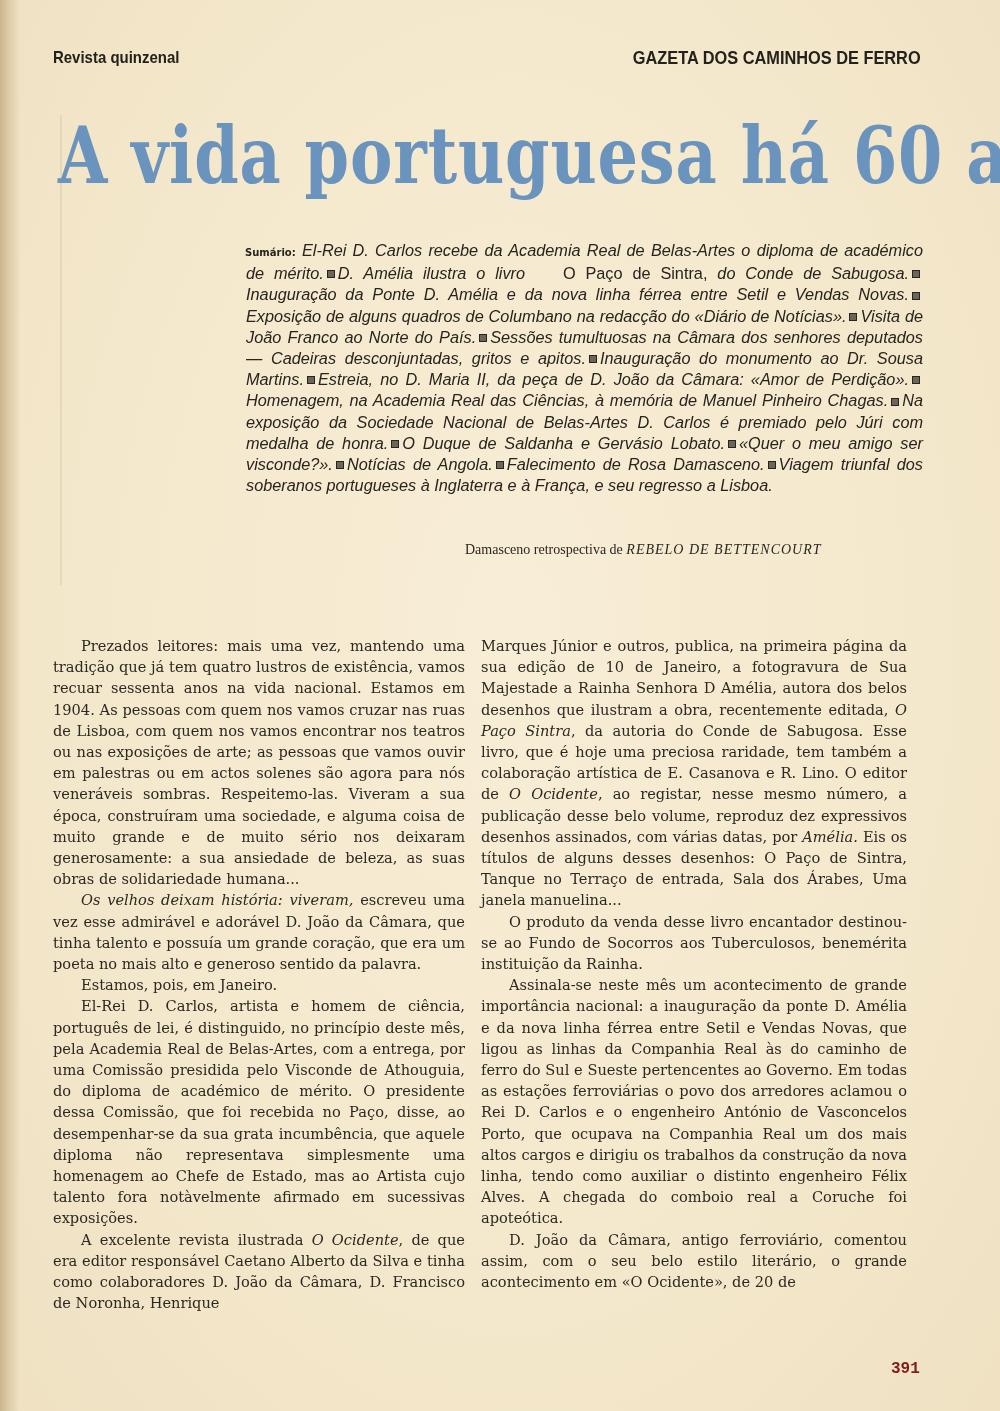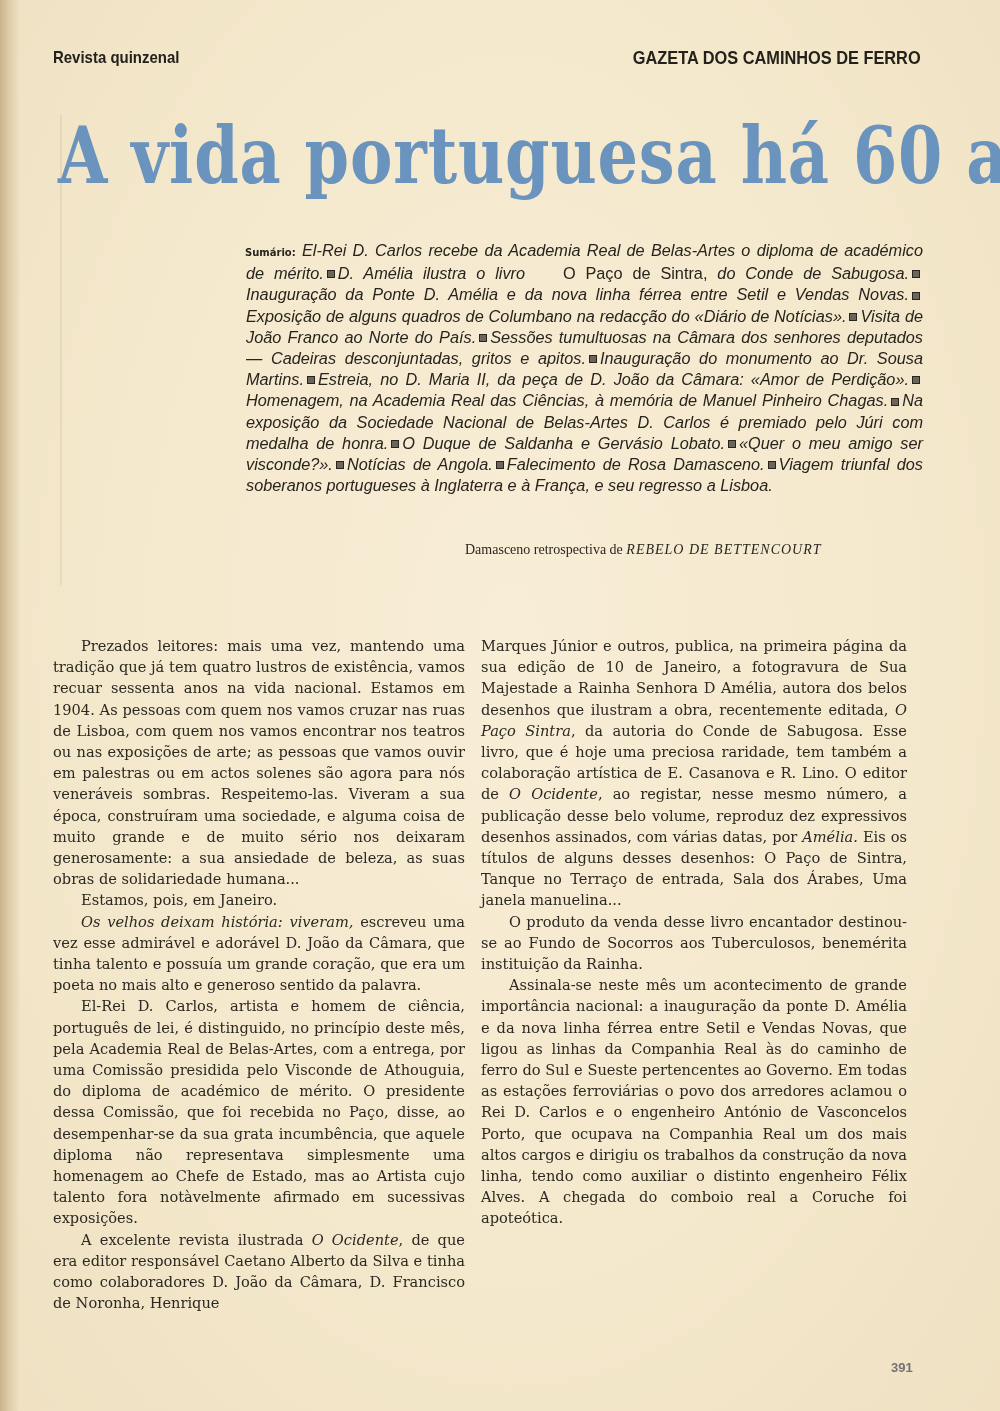--- a/index.html
+++ b/index.html
@@ -67,21 +67,21 @@
     font-family: "DejaVu Serif", serif; font-size: 14.6px; line-height: 21.2px;
     color: #2c2822; text-align: justify; margin-top: 16px;
   }
   .col-left { left: 53px; }
   .col-right { left: 481px; width: 426px; }
   .col p { margin: 0; text-indent: 28px; }
   .col p.noindent { text-indent: 0; }
   .col em { font-style: italic; }
   .page-number {
     position: absolute; left: 891px; top: 1360px;
-    font-family: Liberation Sans, sans-serif; font-weight: bold; font-size: 13px; color: #737373;
+    font-family: Liberation Mono, monospace; font-weight: bold; font-size: 16px; color: #7f1d1d;
   }
 </style>
 </head>
 <body>
 
 <div class="page-edge"></div>
 <div class="page-bg"></div>
 <div class="ghost-frame"></div>
 
 <div class="header-left">Revista quinzenal</div>
@@ -96,25 +96,26 @@
   <span>do Conde de Sabugosa.</span><span class="sep"></span><span>Inauguração da Ponte D. Amélia e da nova linha férrea entre Setil e Vendas Novas.</span><span class="sep"></span><span>Exposição de alguns quadros de Columbano na redacção do «Diário de Notícias».</span><span class="sep"></span><span>Visita de João Franco ao Norte do País.</span><span class="sep"></span><span>Sessões tumultuosas na Câmara dos senhores deputados — Cadeiras desconjuntadas, gritos e apitos.</span><span class="sep"></span><span>Inauguração do monumento ao Dr. Sousa Martins.</span><span class="sep"></span><span>Estreia, no D. Maria II, da peça de D. João da Câmara: «Amor de Perdição».</span><span class="sep"></span><span>Homenagem, na Academia Real das Ciências, à memória de Manuel Pinheiro Chagas.</span><span class="sep"></span><span>Na exposição da Sociedade Nacional de Belas-Artes D. Carlos é premiado pelo Júri com medalha de honra.</span><span class="sep"></span><span>O Duque de Saldanha e Gervásio Lobato.</span><span class="sep"></span><span>«Quer o meu amigo ser visconde?».</span><span class="sep"></span><span>Notícias de Angola.</span><span class="sep"></span><span>Falecimento de Rosa Damasceno.</span><span class="sep"></span><span>Viagem triunfal dos soberanos portugueses à Inglaterra e à França, e seu regresso a Lisboa.</span>
 </div>
 
 <div class="byline">
   <span>Damasceno retrospectiva de</span>
   <span class="author">REBELO DE BETTENCOURT</span>
 </div>
 
 <div class="col col-left">
   <p>Prezados leitores: mais uma vez, mantendo uma tradição que já tem quatro lustros de existência, vamos recuar sessenta anos na vida nacional. Estamos em 1904. As pessoas com quem nos vamos cruzar nas ruas de Lisboa, com quem nos vamos encontrar nos teatros ou nas exposições de arte; as pessoas que vamos ouvir em palestras ou em actos solenes são agora para nós veneráveis sombras. Respeitemo-las. Viveram a sua época, construíram uma sociedade, e alguma coisa de muito grande e de muito sério nos deixaram generosamente: a sua ansiedade de beleza, as suas obras de solidariedade humana...</p>
+  <p><em>Os velhos deixam história: viveram,</em><span> escreveu uma vez esse admirável e adorável D. João da Câmara, que tinha talento e possuía um grande coração, que era um poeta no mais alto e generoso sentido da palavra.</span></p>
   <p>Estamos, pois, em Janeiro.</p>
-  <p><em>Os velhos deixam história: viveram,</em><span> escreveu uma vez esse admirável e adorável D. João da Câmara, que tinha talento e possuía um grande coração, que era um poeta no mais alto e generoso sentido da palavra.</span></p>
   <p>El-Rei D. Carlos, artista e homem de ciência, português de lei, é distinguido, no princípio deste mês, pela Academia Real de Belas-Artes, com a entrega, por uma Comissão presidida pelo Visconde de Athouguia, do diploma de académico de mérito. O presidente dessa Comissão, que foi recebida no Paço, disse, ao desempenhar-se da sua grata incumbência, que aquele diploma não representava simplesmente uma homenagem ao Chefe de Estado, mas ao Artista cujo talento fora notàvelmente afirmado em sucessivas exposições.</p>
   <p><span>A excelente revista ilustrada </span><em>O Ocidente</em><span>, de que era editor responsável Caetano Alberto da Silva e tinha como colaboradores D. João da Câmara, D. Francisco de Noronha, Henrique</span></p>
 </div>
 
 <div class="col col-right">
   <p class="noindent"><span>Marques Júnior e outros, publica, na primeira página da sua edição de 10 de Janeiro, a fotogravura de Sua Majestade a Rainha Senhora D Amélia, autora dos belos desenhos que ilustram a obra, recentemente editada, </span><em>O Paço Sintra</em><span>, da autoria do Conde de Sabugosa. Esse livro, que é hoje uma preciosa raridade, tem também a colaboração artística de E. Casanova e R. Lino. O editor de </span><em>O Ocidente</em><span>, ao registar, nesse mesmo número, a publicação desse belo volume, reproduz dez expressivos desenhos assinados, com várias datas, por </span><em>Amélia.</em><span> Eis os títulos de alguns desses desenhos: O Paço de Sintra, Tanque no Terraço de entrada, Sala dos Árabes, Uma janela manuelina...</span></p>
   <p>O produto da venda desse livro encantador destinou-se ao Fundo de Socorros aos Tuberculosos, benemérita instituição da Rainha.</p>
   <p>Assinala-se neste mês um acontecimento de grande importância nacional: a inauguração da ponte D. Amélia e da nova linha férrea entre Setil e Vendas Novas, que ligou as linhas da Companhia Real às do caminho de ferro do Sul e Sueste pertencentes ao Governo. Em todas as estações ferroviárias o povo dos arredores aclamou o Rei D. Carlos e o engenheiro António de Vasconcelos Porto, que ocupava na Companhia Real um dos mais altos cargos e dirigiu os trabalhos da construção da nova linha, tendo como auxiliar o distinto engenheiro Félix Alves. A chegada do comboio real a Coruche foi apoteótica.</p>
+  <p>D. João da Câmara, antigo ferroviário, comentou assim, com o seu belo estilo literário, o grande acontecimento em «O Ocidente», de 20 de</p>
 </div>
 
 <div class="page-number">391</div>
 
 </body></html>

